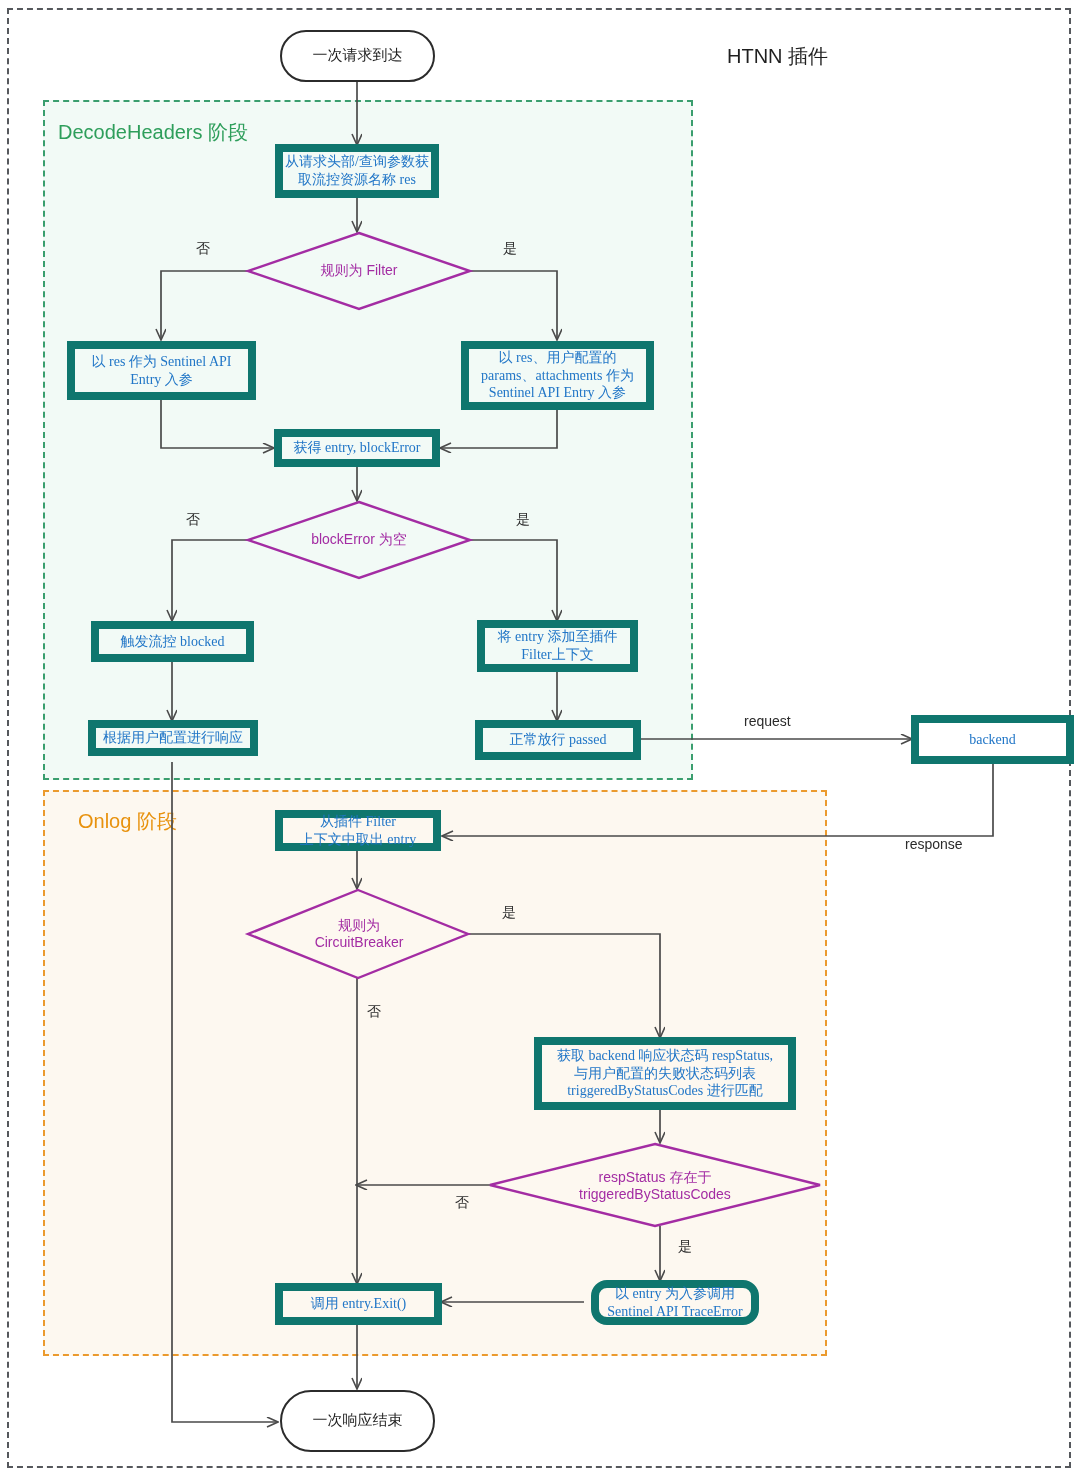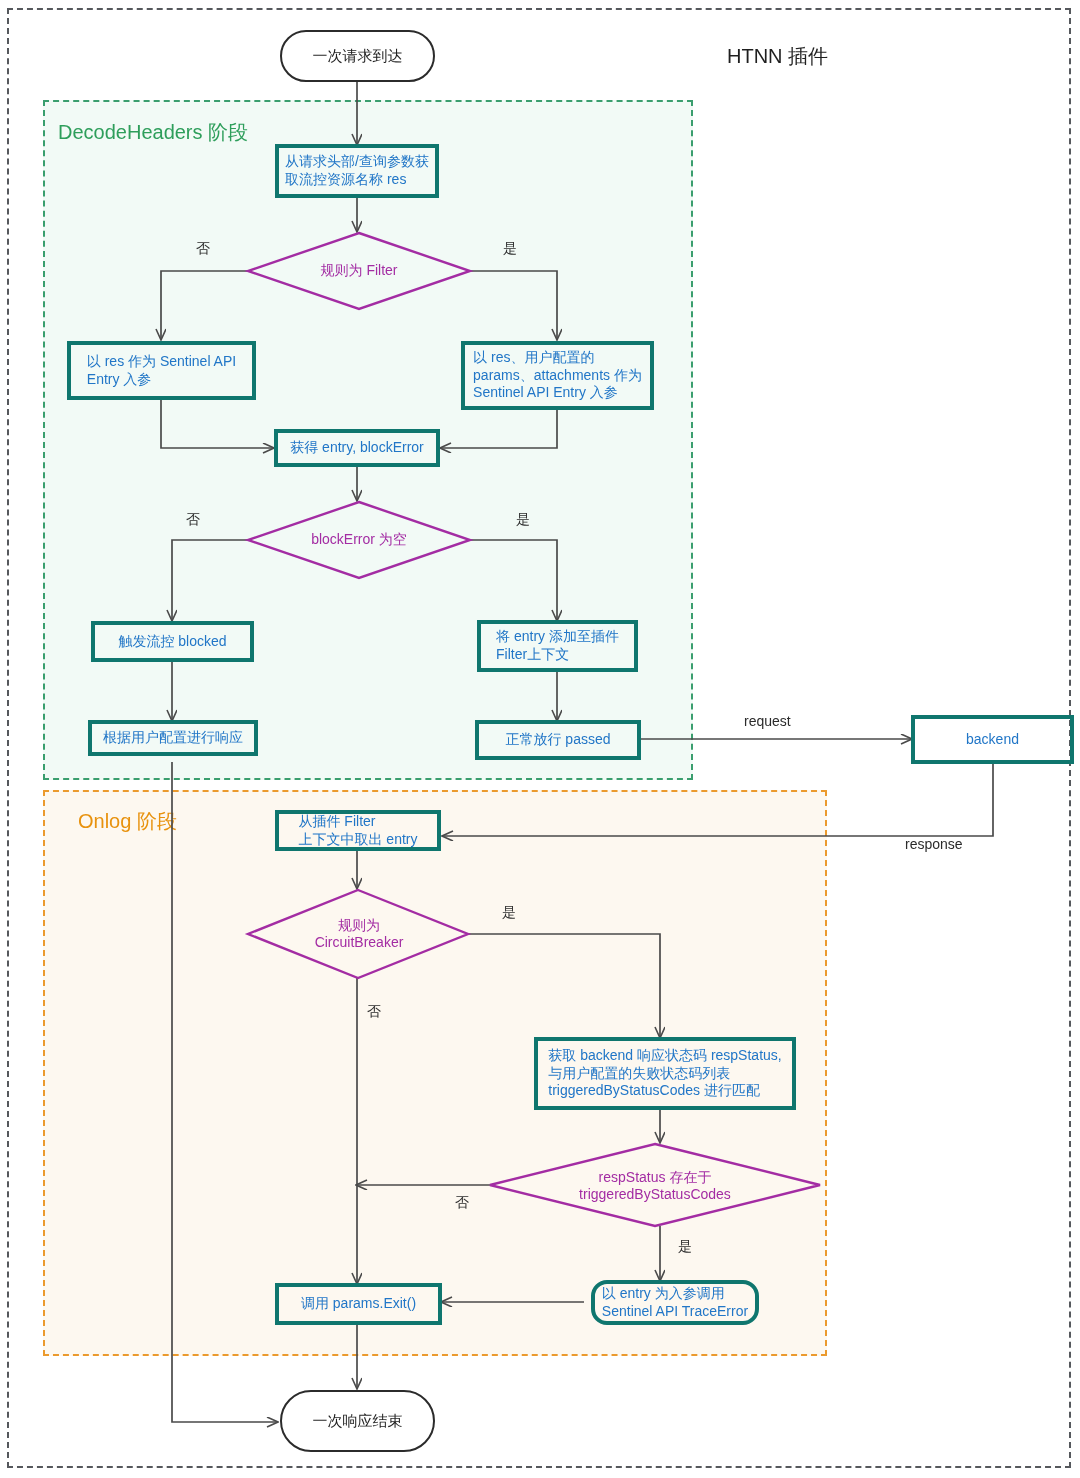--- a/index.html
+++ b/index.html
@@ -22,25 +22,26 @@
     width: 1080px;
     height: 1478px;
     pointer-events: none;
   }
   .node {
     position: absolute;
     box-sizing: border-box;
     display: flex;
     align-items: center;
     justify-content: center;
-    text-align: left;
+    text-align: center;
     line-height: 1.28;
+    font-family: Liberation Serif, serif;
   }
   .proc {
-    border: 4px solid #0f766e;
+    border: 8px solid #0f766e;
     background: transparent;
     color: #2176c7;
     font-size: 14px;
   }
   .terminal {
     border: 2px solid #2b2b2b;
     border-radius: 34px;
     background: transparent;
     color: #1f1f1f;
     font-size: 15px;
@@ -208,21 +209,21 @@
   <div class="node proc" style="left:275px; top:810px; width:166px; height:41px; white-space:pre-line;">从插件 Filter
 上下文中取出 entry</div>
 
   <div class="node proc" style="left:534px; top:1037px; width:262px; height:73px; white-space:pre-line;">获取 backend 响应状态码 respStatus,
 与用户配置的失败状态码列表
 triggeredByStatusCodes 进行匹配</div>
 
   <div class="node proc" style="left:591px; top:1280px; width:168px; height:45px; white-space:pre-line;border-radius:16px;">以 entry 为入参调用
 Sentinel API TraceError</div>
 
-  <div class="node proc" style="left:275px; top:1283px; width:167px; height:42px;">调用 params.Exit()</div>
+  <div class="node proc" style="left:275px; top:1283px; width:167px; height:42px;">调用 entry.Exit()</div>
 
   <div class="node terminal" style="left:280px; top:1390px; width:155px; height:62px;">一次响应结束</div>
 
   <div class="edge-label" style="left:196px; top:240px;">否</div>
 
   <div class="edge-label" style="left:503px; top:240px;">是</div>
 
   <div class="edge-label" style="left:186px; top:511px;">否</div>
 
   <div class="edge-label" style="left:516px; top:511px;">是</div>

